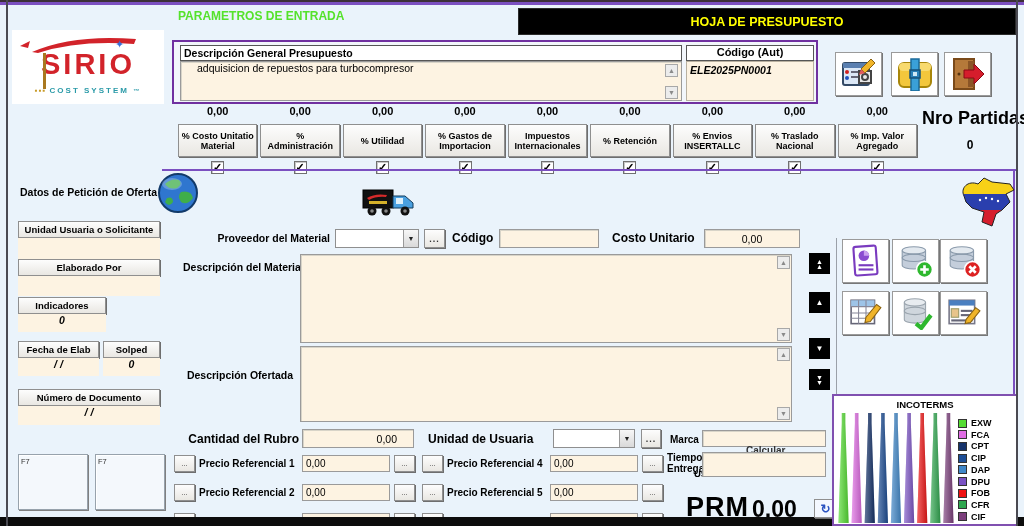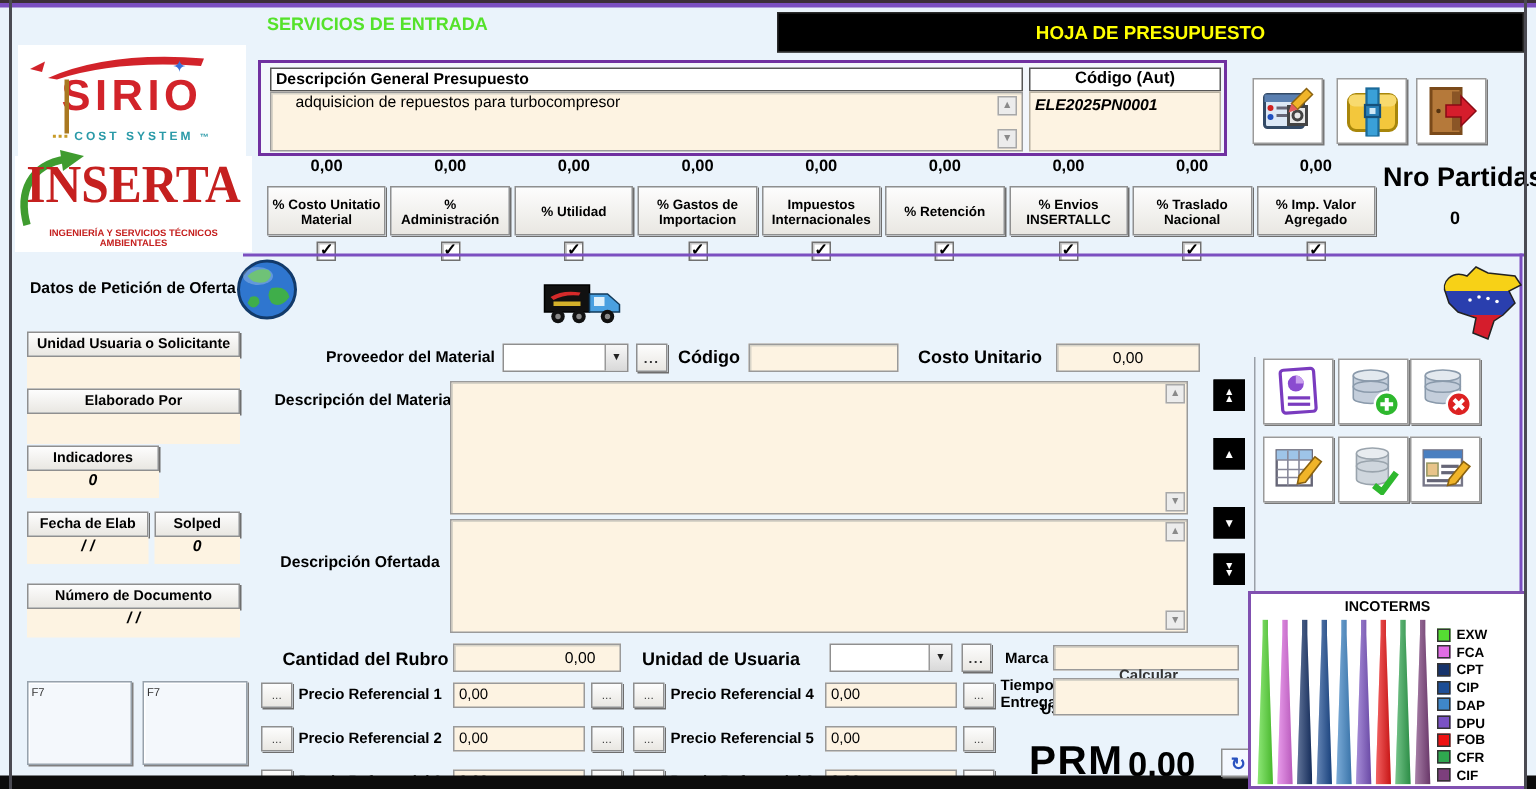--- a/index.html
+++ b/index.html
@@ -73,47 +73,39 @@
 <body>
 
 <div id="app">
 
   <div class="chrome-top"></div>
   <div class="chrome-purple"></div>
   <div class="chrome-left"></div>
   <div class="chrome-right"></div>
   <div class="chrome-bottom"></div>
 
-  <div class="lbl" style="left:178px;top:9px;font-size:12px;color:#55e22b;">SERVICIOS DE ENTRADA</div>
+  <div class="lbl" style="left:178px;top:9px;font-size:12px;color:#55e22b;">PARAMETROS DE ENTRADA</div>
   <div class="abs" style="left:518px;top:8px;width:498px;height:27px;background:#000;border:1px solid #2a2a2a;display:flex;align-items:center;justify-content:center;">
     <span style="color:#ffff00;font-weight:bold;font-size:12.5px;">HOJA DE PRESUPUESTO</span>
   </div>
 
   <div class="logo-wrap" style="left:12px;top:30px;width:152px;height:74px;">
     <svg class="abs" style="left:6px;top:2px;" width="140" height="22" viewBox="0 0 140 22">
       <path d="M14 20 Q55 2 118 7 L116 12 Q60 8 20 21 Z" fill="#d2232a"></path>
       <path d="M2 14 L12 9 L10 16 Z" fill="#d2232a"></path>
     </svg>
     <span class="abs" style="left:103px;top:8px;color:#3a6fd8;font-size:11px;">✦</span>
     <div class="abs" style="left:0;top:18px;width:152px;text-align:center;font-weight:800;font-size:29px;letter-spacing:3px;color:#d2232a;">SIRIO</div>
     <div class="abs" style="left:31px;top:23px;width:3px;height:36px;background:#a97820;"></div>
     <div class="abs" style="left:0;top:56px;width:152px;text-align:center;font-size:8px;font-weight:bold;letter-spacing:2px;color:#2a9aa8;">
       <span style="color:#c89b28;letter-spacing:1px;">▪▪▪ </span><span>COST SYSTEM</span>
       <span style="font-size:6px;">™</span>
     </div>
   </div>
 
-  <div class="logo-wrap" style="left:10px;top:104px;width:158px;height:64px;">
-    <svg class="abs" style="left:0px;top:-4px;" width="48" height="54" viewBox="0 0 48 54">
-      <path d="M8 50 C2 28 10 10 34 6" fill="none" stroke="#3f9c2f" stroke-width="5"></path>
-      <polygon points="30,0 46,4 32,14" fill="#3f9c2f"></polygon>
-    </svg>
-    <div class="abs" style="left:0;top:2px;width:158px;text-align:center;font-family:'Liberation Serif',serif;font-weight:900;font-size:33px;color:#c5201f;transform:scaleY(1.08);">INSERTA</div>
-    <div class="abs" style="left:0;top:48px;width:158px;text-align:center;font-size:6.3px;font-weight:bold;color:#c5201f;">INGENIERÍA Y SERVICIOS TÉCNICOS AMBIENTALES</div>
-  </div>
 
   <div class="abs" style="left:172px;top:40px;width:646px;height:64px;border:2px solid #7030a0;background:#f2f6fb;">
     <div class="abs" style="left:6px;top:3px;width:502px;height:16px;background:#fff;border:1px solid #555;font-weight:bold;font-size:10.5px;padding:1px 3px;">Descripción General Presupuesto</div>
     <textarea class="inp" style="left: 6px; top: 19px; width: 502px; height: 40px;">adquisicion de repuestos para turbocompresor</textarea>
     <div class="scrl" style="left:491px;top:22px;">▲</div>
     <div class="scrl" style="left:491px;top:44px;">▼</div>
     <div class="abs" style="left:512px;top:3px;width:128px;height:16px;background:#fff;border:1px solid #555;font-weight:bold;font-size:11px;text-align:center;">Código (Aut)</div>
     <div class="field" style="left:512px;top:19px;width:128px;height:40px;border:1px solid #b8b0a0;font-weight:600;font-size:10.5px;padding:2px 3px;">ELE2025PN0001</div>
   </div>
 

